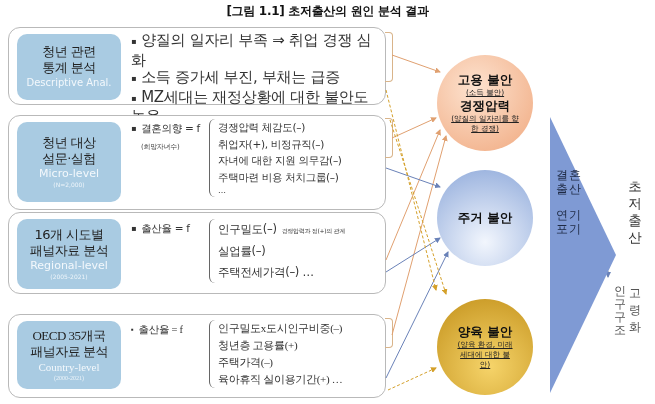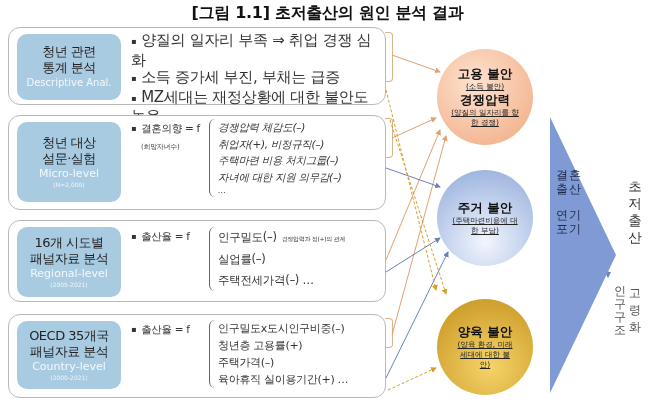--- a/index.html
+++ b/index.html
@@ -1,17 +1,17 @@
 <!DOCTYPE html>
 <html><head>
 <meta charset="utf-8">
 <style>
   * { box-sizing: border-box; margin: 0; padding: 0; }
   body { width: 655px; height: 404px; background: #ffffff; font-family: "DejaVu Sans", sans-serif; position: relative; overflow: hidden; color: #333; }
-  .title { position: absolute; left: 0; width: 655px; top: 3px; text-align: center; font-size: 16px; font-weight: bold; color: #111; letter-spacing: -0.3px; }
+  .title { position: absolute; left: 0; width: 655px; top: 3px; text-align: center; font-size: 12px; font-weight: bold; color: #111; letter-spacing: -0.3px; }
   .row-box { position: absolute; left: 8px; width: 378px; border: 1px solid #b9b9b9; border-radius: 12px; background: #fff; }
   .label-box { position: absolute; left: 8px; top: 6px; width: 104px; border-radius: 10px; background: #a9cbe2; text-align: center; display: flex; flex-direction: column; justify-content: center; align-items: center; }
   .label-ko { font-size: 13px; color: #222; line-height: 16px; letter-spacing: -0.5px; }
   .label-en { font-size: 11px; color: #f3f8fc; line-height: 14px; }
   .label-sub { font-size: 6px; color: #eef5fa; line-height: 8px; }
   .bullets { position: absolute; left: 122px; top: 4px; font-size: 15px; color: #333; line-height: 17.5px; letter-spacing: -0.3px; }
   .bullets .b::before { content: "▪"; font-size: 8px; margin-right: 5px; position: relative; top: -1px; }
   .eq { position: absolute; left: 122px; top: 6px; font-size: 10.5px; color: #333; letter-spacing: -0.3px; }
   .eq .b::before { content: "▪"; font-size: 8px; margin-right: 5px; position: relative; top: -1px; }
   .eq-sub { font-size: 7px; color: #444; margin-top: 6px; margin-left: 10px; }
@@ -50,47 +50,47 @@
   <div class="label-box" style="height:80px;">
     <div class="label-ko">청년 대상</div>
     <div class="label-ko">설문·실험</div>
     <div class="label-en">Micro-level</div>
     <div class="label-sub">(N=2,000)</div>
   </div>
   <div class="eq">
     <div class="b">결혼의향 = f</div>
     <div class="eq-sub">(희망자녀수)</div>
   </div>
-  <div class="factors" style="top:3px;line-height:16.5px;font-style:italic;">
+  <div class="factors" style="top:3px;line-height:16.5px;">
     <div>경쟁압력 체감도(–)</div>
     <div>취업자(+), 비정규직(–)</div>
+    <div>자녀에 대한 지원 의무감(–)</div>
     <div>주택마련 비용 처치그룹(–)</div>
-    <div>자녀에 대한 지원 의무감(–)</div>
     <div style="font-size:8px;line-height:12px;">…</div>
   </div>
 </div>
 
-<div class="row-box" style="top:220px;height:82px;">
+<div class="row-box" style="top:212px;height:82px;">
   <div class="label-box" style="height:70px;">
     <div class="label-ko">16개 시도별</div>
     <div class="label-ko">패널자료 분석</div>
     <div class="label-en">Regional-level</div>
     <div class="label-sub">(2005-2021)</div>
   </div>
   <div class="eq" style="top:9px;">
     <div class="b">출산율 = f</div>
   </div>
   <div class="factors" style="top:6px;line-height:21px;font-size:11.5px;">
     <div><span>인구밀도(–)</span><span class="note">경쟁압력과 정(+)의 관계</span></div>
     <div>실업률(–)</div>
     <div>주택전세가격(–) …</div>
   </div>
 </div>
 
-<div class="row-box" style="top:314px;height:84px;">
+<div class="row-box" style="top:314px;height:84px;font-family:Liberation Serif, serif;">
   <div class="label-box" style="height:68px;">
     <div class="label-ko">OECD 35개국</div>
     <div class="label-ko">패널자료 분석</div>
     <div class="label-en">Country-level</div>
     <div class="label-sub">(2000-2021)</div>
   </div>
   <div class="eq" style="top:8px;">
     <div class="b">출산율 = f</div>
   </div>
   <div class="factors" style="top:5px;line-height:17px;font-size:11px;">
@@ -123,29 +123,28 @@
   <line x1="392" y1="335" x2="446" y2="136" stroke="#e0a070" stroke-width="1" marker-end="url(#mo)"></line>
   <line x1="386" y1="168" x2="440" y2="187" stroke="#6a82b8" stroke-width="1" marker-end="url(#mb)"></line>
   <line x1="386" y1="272" x2="440" y2="238" stroke="#6a82b8" stroke-width="1" marker-end="url(#mb)"></line>
   <line x1="386" y1="378" x2="448" y2="252" stroke="#6a82b8" stroke-width="1" marker-end="url(#mb)"></line>
   <line x1="386" y1="90" x2="436" y2="290" stroke="#d4a02a" stroke-width="1" stroke-dasharray="3,2" marker-end="url(#mg)"></line>
   <line x1="390" y1="120" x2="446" y2="294" stroke="#d4a02a" stroke-width="1" stroke-dasharray="3,2" marker-end="url(#mg)"></line>
   <line x1="388" y1="390" x2="436" y2="368" stroke="#d4a02a" stroke-width="1" stroke-dasharray="3,2" marker-end="url(#mg)"></line>
   <line x1="608" y1="255" x2="608" y2="277" stroke="#888" stroke-width="1" stroke-dasharray="2,2" marker-end="url(#mb)"></line>
 </svg>
 
-<div class="circle" style="left:437px;top:49px;width:96px;height:96px;background:radial-gradient(circle at 40% 35%, #fde3d0, #f0a87e);">
+<div class="circle" style="left:437px;top:55px;width:96px;height:96px;background:radial-gradient(circle at 40% 35%, #fde3d0, #f0a87e);">
   <div class="c-head">고용 불안</div>
   <div class="c-sub">(소득 불안)</div>
   <div class="c-head">경쟁압력</div>
   <div class="c-sub" style="width:72px;">(양질의 일자리를 향한 경쟁)</div>
 </div>
 <div class="circle" style="left:437px;top:170px;width:96px;height:96px;background:radial-gradient(circle at 50% 75%, #f2f6fd, #8ea9da);">
   <div class="c-head">주거 불안</div>
-  <div class="c-sub" style="width:68px;">(주택마련비용에 대한 부담)</div>
 </div>
 <div class="circle" style="left:437px;top:299px;width:96px;height:96px;background:radial-gradient(circle at 55% 70%, #f6d46a, #c2901a);">
   <div class="c-head">양육 불안</div>
   <div class="c-sub" style="width:60px;">(양육 환경, 미래세대에 대한 불안)</div>
 </div>
 
 <div class="triangle"></div>
 <div class="tri-text" style="top:168px;">
   <div>결혼</div>
   <div>출산</div>

